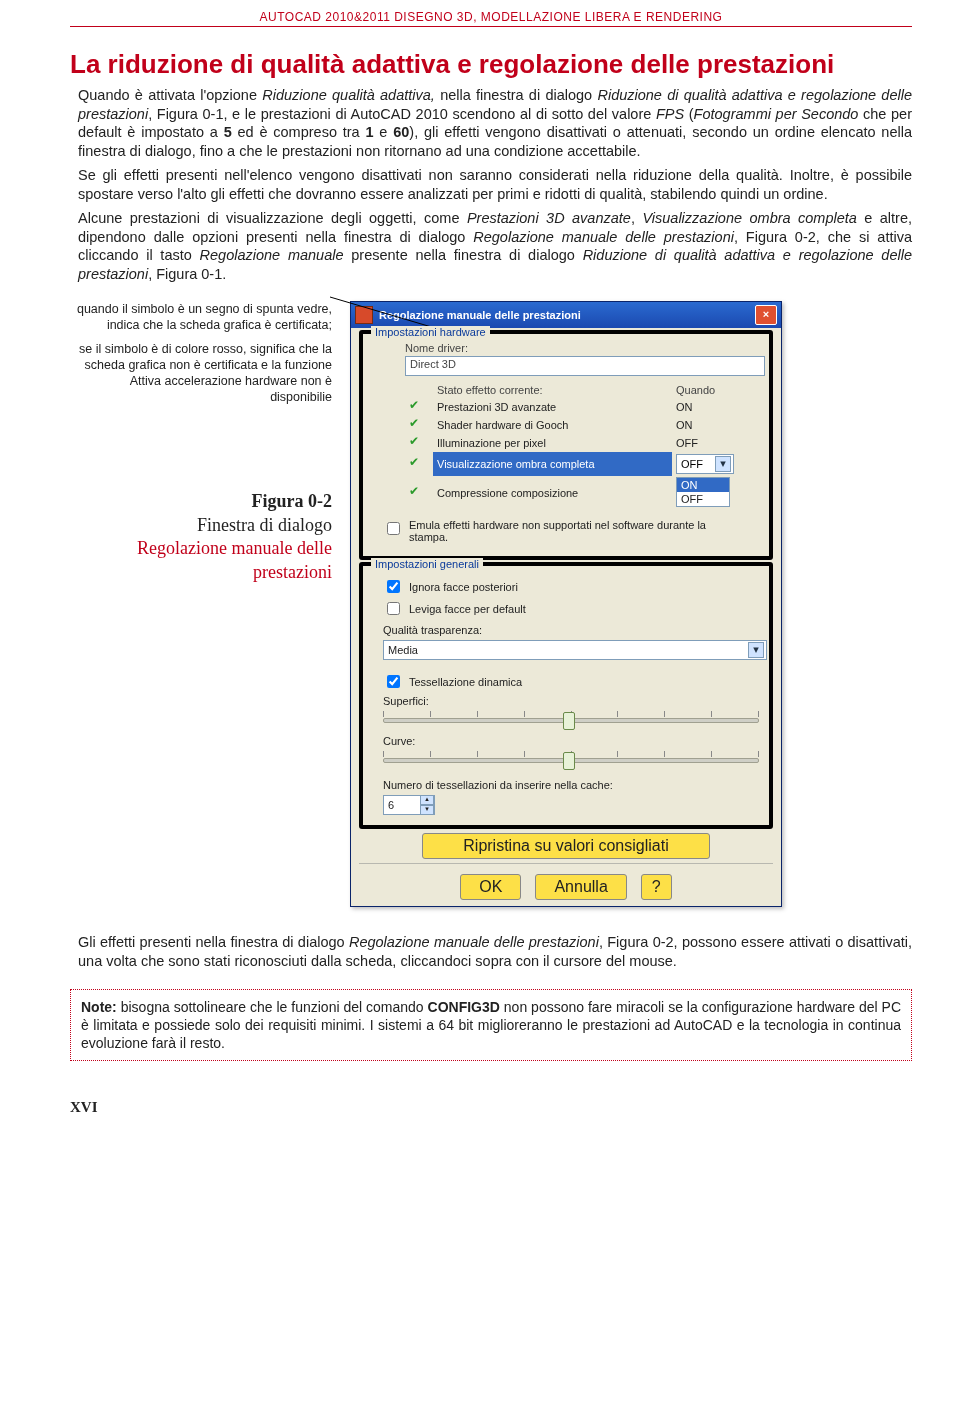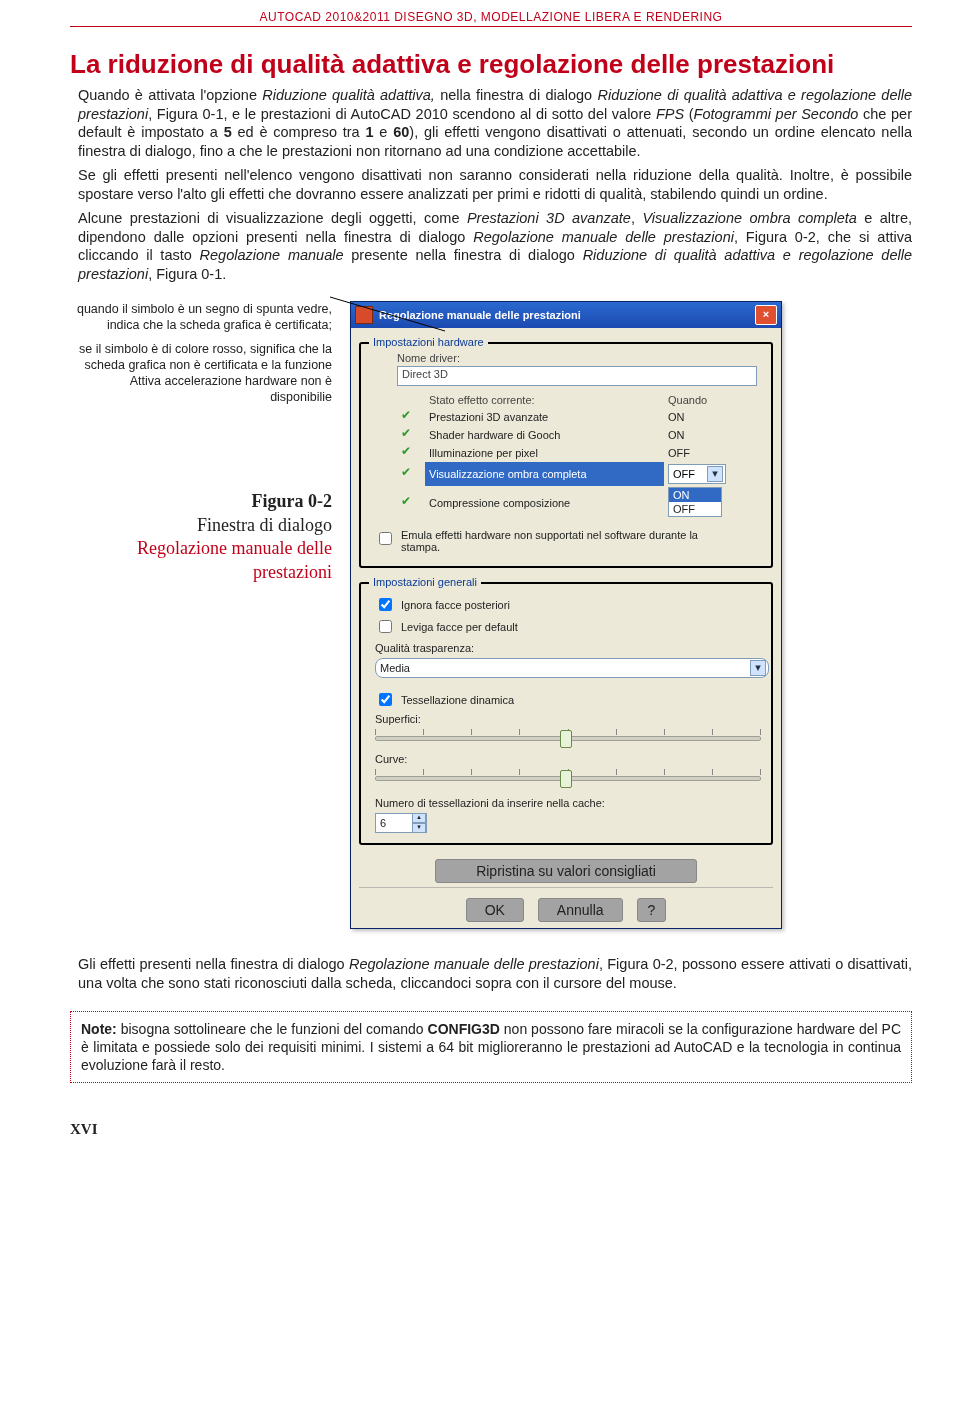--- a/index.html
+++ b/index.html
@@ -83,23 +83,23 @@
     width:20px;height:18px;
     background:#e05030;
     border:1px solid #fff;
     color:#fff;
     text-align:center;
     line-height:16px;
     font-weight:bold;
     border-radius:2px;
   }
   .grp{
-    border:2px solid #000000;
-    margin:14px 8px;
-    padding:8px 10px 10px 14px;
+    border:4px solid #000000;
+    margin:2px 8px;
+    padding:8px 10px 10px 20px;
     border-radius:3px;
     position:relative;
   }
   .grp>legend,.grp>.legend{
     position:absolute;
     top:-8px;left:8px;
     background:#ece9d8;
     padding:0 4px;
     color:#0a3a9a;
     font-size:11px;
@@ -158,22 +158,22 @@
     background:#cfcfc6;border:1px solid #a0a090;border-radius:2px;
   }
   .slider .thumb{
     position:absolute;top:3px;width:10px;height:16px;
     background:#e8f2d8;border:1px solid #6a8a4a;border-radius:2px;
   }
   .slider .ticks{position:absolute;left:0;right:0;top:2px;display:flex;justify-content:space-between;}
   .slider .ticks span{width:1px;height:6px;background:#888;}
   .slabels{display:flex;justify-content:space-between;font-size:10.5px;color:#444;}
   .btn{
-    display:inline-block;border:1px solid #888;background:#a3a3a3;
-    padding:3px 18px;border-radius:3px;font-size:14px;text-align:right;
+    display:inline-block;border:1px solid #888;background:#fde047;
+    padding:3px 18px;border-radius:3px;font-size:16px;text-align:right;
   }
   .btnrow{display:flex;justify-content:center;gap:14px;margin:10px 0 6px;}
   .btnrow .q{padding:3px 10px;}
   .num{
     width:50px;height:18px;border:1px solid #7f9db9;background:#fff;
     display:inline-flex;align-items:center;
   }
   .num .v{flex:1;padding-left:4px;}
   .num .sp{width:14px;display:flex;flex-direction:column;}
   .num .sp b{height:8px;border:1px solid #7f9db9;background:#cfe3ff;font-size:7px;text-align:center;line-height:6px;font-weight:normal;}
@@ -309,21 +309,21 @@
         <span class="legend">Impostazioni generali</span>
         <div class="row">
           <input type="checkbox" class="chk" checked="" style="">
           <span>Ignora facce posteriori</span>
         </div>
         <div class="row">
           <input type="checkbox" class="chk" style="">
           <span>Leviga facce per default</span>
         </div>
         <div style="margin-top:6px;">Qualità trasparenza:</div>
-        <div class="dd full" style="margin-top:4px;border-radius:8px;">
+        <div class="dd full" style="margin-top:4px;">
           <span>Media</span>
           <span class="ar">▾</span>
         </div>
 
         <div class="row" style="margin-top:12px;">
           <input type="checkbox" class="chk" checked="" style="">
           <span>Tessellazione dinamica</span>
         </div>
 
         <div style="margin-top:4px;">Superfici:</div>

